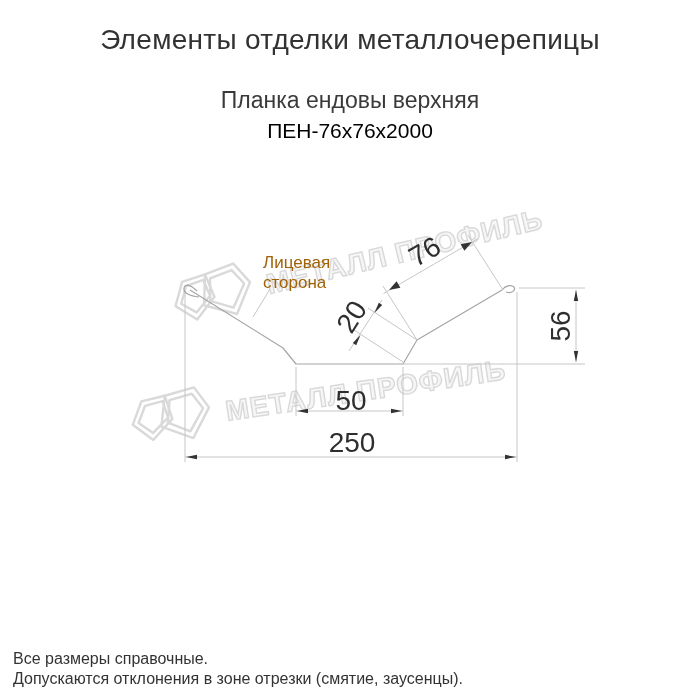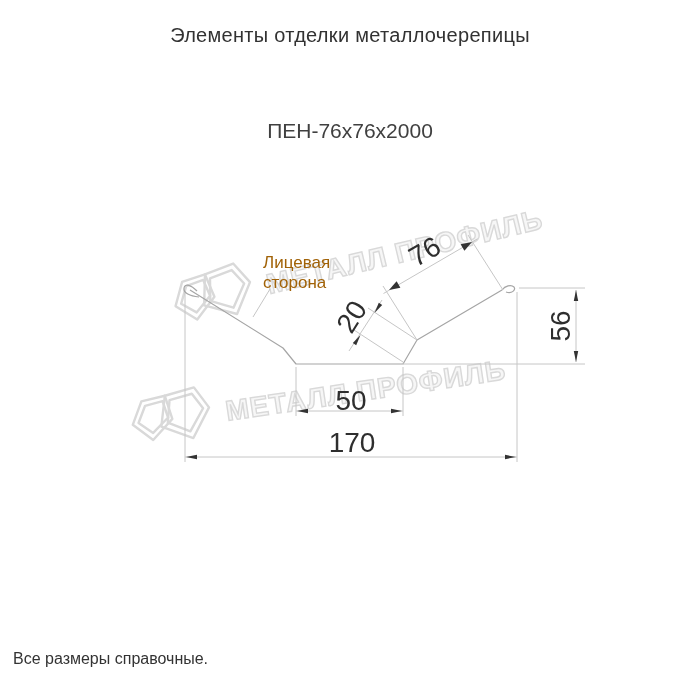--- a/index.html
+++ b/index.html
@@ -3,29 +3,29 @@
 <meta charset="utf-8">
 <style>
   html,body{margin:0;padding:0;background:#fff;}
   .page{
     position:relative;width:700px;height:700px;background:#ffffff;overflow:hidden;
     font-family:"Liberation Sans",sans-serif;color:#333;
   }
   
   .title{
     position:absolute;left:0;right:0;top:24px;text-align:center;
-    font-size:20px;color:#323232;letter-spacing:.3px;
+    font-size:28px;color:#323232;letter-spacing:.3px;
   }
   .subtitle{
     position:absolute;left:0;right:0;top:87px;text-align:center;
     font-size:23px;color:#3a3a3a;
   }
   .prodcode{
     position:absolute;left:0;right:0;top:119px;text-align:center;
-    font-size:21px;color:#404040;
+    font-size:21px;color:#000000;
   }
   
   .wm{
     position:absolute;display:flex;align-items:center;gap:10px;height:80px;
     transform-origin:0 50%;z-index:1;pointer-events:none;white-space:nowrap;
   }
   .wm-a{left:168px;top:269px;transform:rotate(-13.5deg);}
   .wm-b{left:125px;top:387px;transform:rotate(-8.5deg);}
   .wm-text{
     font-size:28px;font-weight:bold;letter-spacing:1px;
@@ -51,20 +51,21 @@
     position:absolute;left:13px;top:649px;z-index:3;
     font-size:16px;line-height:20px;color:#333;
   }
 </style>
 </head>
 <body>
 
 <div class="page">
 
   <div class="title">Элементы отделки металлочерепицы</div>
+  <div class="subtitle">Планка ендовы верхняя</div>
   <div class="prodcode">ПЕН-76х76х2000</div>
 
   <div class="wm wm-a">
     <svg width="92" height="70" viewBox="0 0 92 70">
       <g fill="none" stroke="#d9d9d9" stroke-width="2.4" stroke-linejoin="round">
         <path d="M8,34 L20,12 L44,10 L48,34 L26,52 Z"></path>
         <path d="M14,33 L23,17 L41,15 L44,32 L27,45 Z"></path>
         <path d="M44,10 L74,6 L86,28 L66,56 L36,40 Z"></path>
         <path d="M48,15 L71,12 L80,28 L64,49 L43,37 Z"></path>
       </g>
@@ -118,25 +119,26 @@
       <polygon points="402,411 391,408.8 391,413.2"></polygon>
       <polygon points="576,290 573.8,301 578.2,301"></polygon>
       <polygon points="576,362 573.8,351 578.2,351"></polygon>
       <polygon points="389,290 396.6,281.2 400.4,287.8"></polygon>
       <polygon points="472,242 460.6,244.2 464.4,250.8"></polygon>
       <polygon points="374.5,313 382.2,304.9 378.8,302.7"></polygon>
       <polygon points="360.5,335 356.2,345.3 352.8,343.1"></polygon>
     </g>
   </svg>
 
-  <div class="dim dim-250">170</div>
+  <div class="dim dim-250">250</div>
   <div class="dim dim-80">50</div>
   <div class="dim dim-56">56</div>
   <div class="dim dim-76">76</div>
   <div class="dim dim-20">20</div>
 
   <div class="face-label">Лицевая сторона</div>
 
   <div class="notes">
     <div>Все размеры справочные.</div>
+    <div>Допускаются отклонения в зоне отрезки (смятие, заусенцы).</div>
   </div>
 
 </div>
 
 </body></html>

